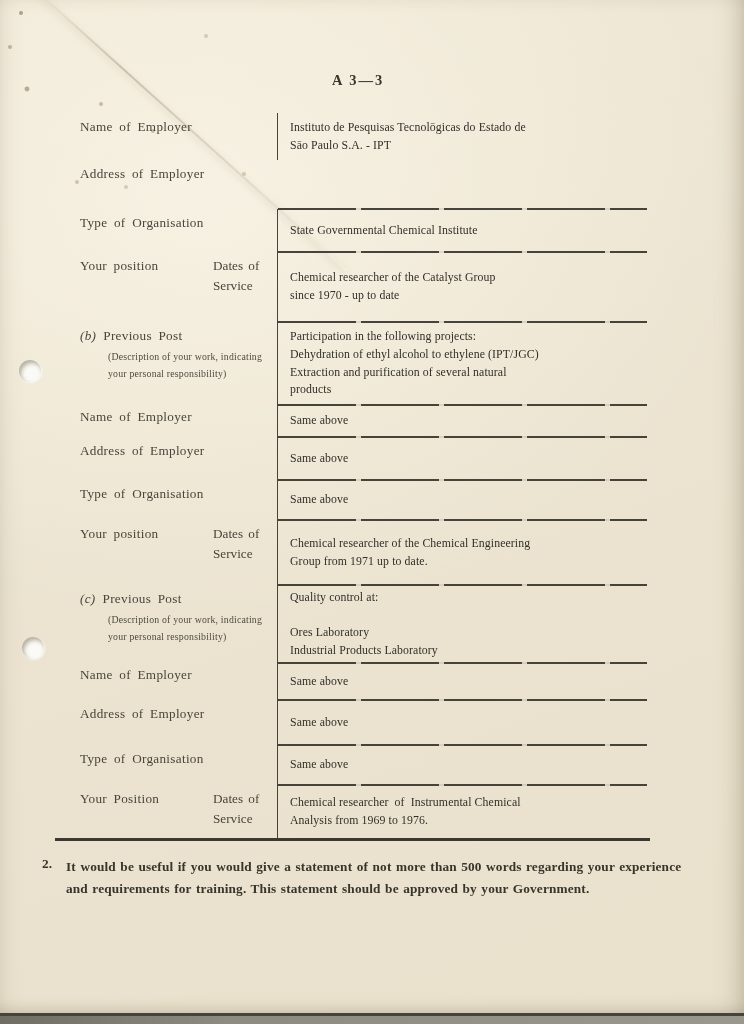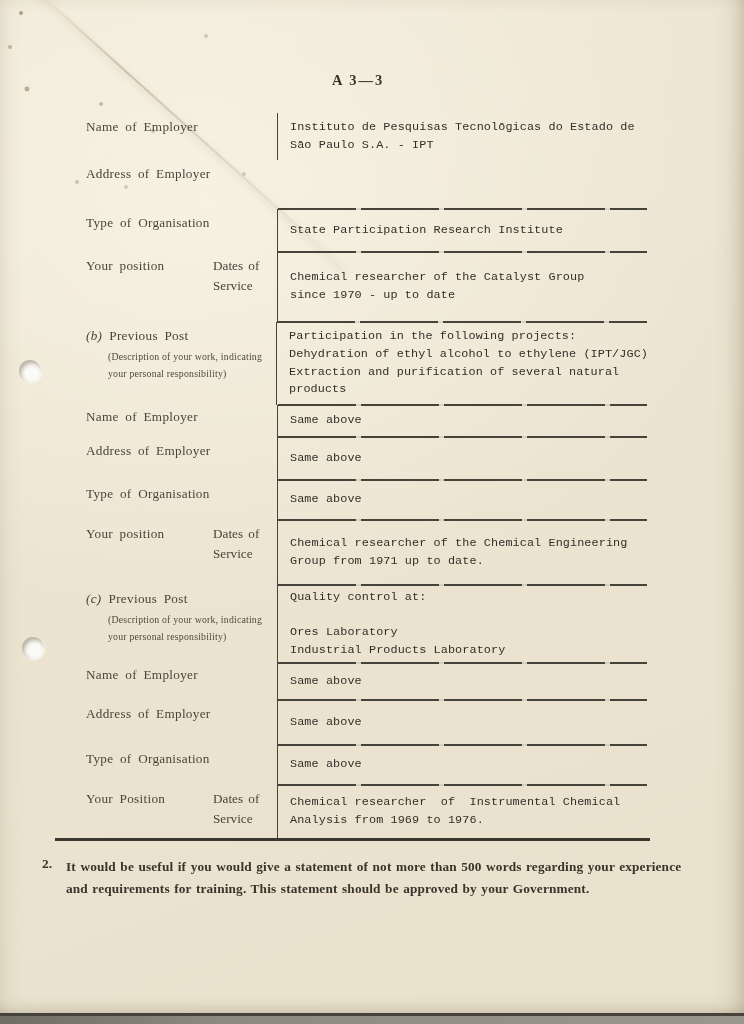--- a/index.html
+++ b/index.html
@@ -75,35 +75,35 @@
     background:repeating-linear-gradient(90deg,#46433b 0 78px,rgba(70,67,59,.12) 78px 83px);
   }
   .r1{height:47px}.r2{height:49px}.r3{height:43px}.r4{height:70px}
   .r5{height:83px}.r6{height:32px}.r7{height:43px}.r8{height:40px}
   .r9{height:65px}.r10{height:78px}.r11{height:37px}.r12{height:45px}
   .r13{height:40px}.r14{height:53px}
   .r6 .lcell,.r11 .lcell{padding-top:2px;}
 
   .plabel{
     font:13.2px "Liberation Serif",serif;color:#49453b;
-    letter-spacing:.3px;word-spacing:3px;white-space:pre;margin-left:6px;
+    letter-spacing:.3px;word-spacing:3px;white-space:pre;
   }
   .prefix{font-style:italic;margin-right:7px;}
   .sublabel{
     display:block;margin:4px 0 0 28px;
     font:9.8px "Liberation Serif",serif;color:#4e4a3f;
     line-height:1.75;letter-spacing:.2px;white-space:pre;
   }
   .dates{
     position:absolute;left:158px;top:4px;
     font:13.2px "Liberation Serif",serif;color:#49453b;
     line-height:1.55;white-space:pre;word-spacing:2px;
   }
   .answer{
-    font-family:Liberation Mono, monospace;font-size:11.8px;
+    font-family:Liberation Serif, serif;font-size:11.8px;
     line-height:1.5;color:#312f29;white-space:pre;letter-spacing:.1px;
   }
 
   .note{
     position:absolute;left:42px;top:856px;width:656px;
     display:flex;
     font:700 13.3px "Liberation Serif",serif;color:#37352c;
   }
   .note-number{width:24px;flex:none;}
   .note-text{flex:1;line-height:1.68;letter-spacing:.15px;word-spacing:1px;}
@@ -129,21 +129,21 @@
         </div>
     </div>
 
     <div class="row r2">
       <div class="lcell"><span class="plabel">Address of Employer</span></div>
     </div>
 
     <div class="row r3">
       <div class="lcell"><span class="plabel">Type of Organisation</span></div>
       <div class="acell">
-          <div class="answer">State Participation Research Institute</div>
+          <div class="answer">State Governmental Chemical Institute</div>
         </div>
     </div>
 
     <div class="row r4">
       <div class="lcell">
         <span class="plabel">Your position</span>
         <span class="dates">Dates of
 Service</span>
       </div>
       <div class="acell">

